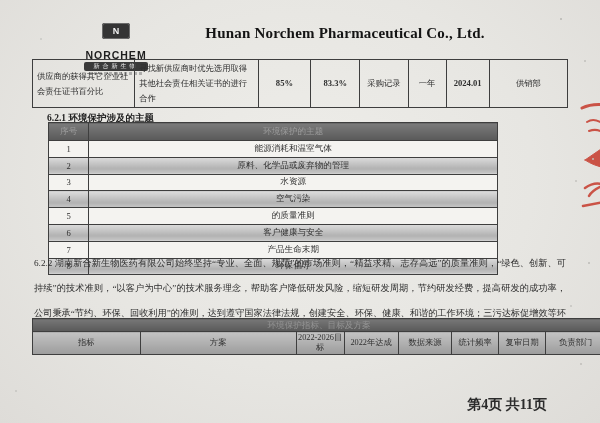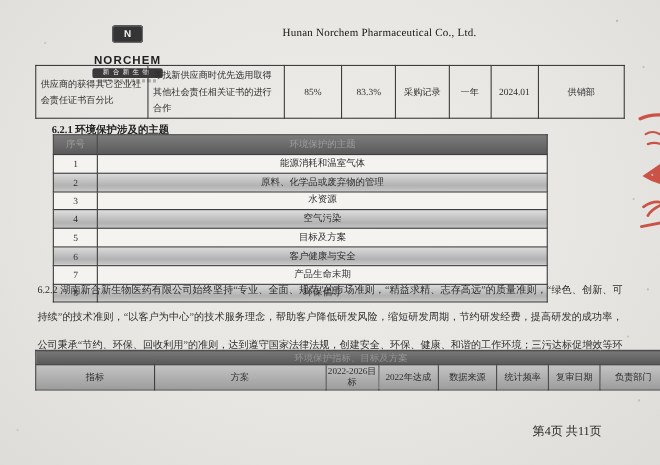--- a/index.html
+++ b/index.html
@@ -15,30 +15,30 @@
     color:#f4f4f4;font:bold 9px/16px "Liberation Sans",sans-serif;
     box-shadow:inset 0 0 0 1px #6a6a6a, inset 0 0 0 2px #343434;}
   .logo-brand{margin-top:11px;font:bold 10.5px/11px "Liberation Sans",sans-serif;
     letter-spacing:1px;color:#1e1e1e;}
   .logo-bar{margin-top:1px;background:#3a3a3a;border-radius:2px;color:#f0f0f0;
     font-size:6px;line-height:9px;letter-spacing:3px;}
   .logo-subline{height:3px;width:85%;margin:1px auto 0;opacity:.65;
     background:repeating-linear-gradient(90deg,#8f8f8f 0 3px,transparent 3px 5px);}
   .company{position:absolute;left:150px;right:60px;top:20px;text-align:center;}
   .company-cn{font-size:14.5px;font-weight:bold;letter-spacing:6px;color:#1c1c1c;white-space:nowrap;}
-  .company-en{margin-top:5px;font-size:10px;font-weight:normal;color:#141414;letter-spacing:.2px;}
+  .company-en{margin-top:5px;font-size:15px;font-weight:bold;color:#141414;letter-spacing:.2px;}
   
   table{border-collapse:collapse;table-layout:fixed;position:absolute;}
   td{border:1px solid #3e3e3e;overflow:hidden;color:#2e2e2e;}
   .cell-c{text-align:center;vertical-align:middle;}
   .cell-l{text-align:left;vertical-align:middle;padding:1px 4px;}
   
   .top-table{left:32px;top:59px;width:536px;font-size:8.3px;line-height:15px;}
   .top-table td{height:39px;margin-top:48px;}
-  .top-table .num{font-size:8.6px;}
+  .top-table .num{font-size:8.6px;font-weight:bold;}
   
   .h62,.h621{position:absolute;left:47px;font-size:9.5px;font-weight:600;color:#222;}
   .h62{top:97px;}
   .h621{top:112px;}
   
   .topics-table{left:48px;top:122px;width:450px;font-size:8.6px;}
   .topics-table td{height:13.8px;text-align:center;vertical-align:middle;}
   .topics-table .thead td{height:15px;color:#9d9d9d;
     background:linear-gradient(180deg,#7b7b7b,#595959);}
   .row-gray td{background:linear-gradient(180deg,#dcdcdc 0%,#b2b2b2 70%,#c6c6c6 100%);}
@@ -48,22 +48,22 @@
     text-align:justify;color:#2d2d2d;}
   
   .bottom-table{left:32px;top:318px;width:574px;font-size:8.3px;line-height:10px;padding-left:20px;}
   .bottom-table .title td{height:10px;text-align:center;color:#949494;
     background:linear-gradient(180deg,#777,#595959);font-size:8.6px;}
   .bottom-table .thead td{height:20px;text-align:center;vertical-align:middle;color:#2f2f2f;
     background:linear-gradient(180deg,#c3c3c3,#9c9c9c);}
   .bottom-table .data td{height:15px;background:#f4f3f0;font-size:8.6px;
     border-bottom:3px solid #2e2e2e;}
   
-  .footer{position:absolute;left:387px;top:384px;width:160px;text-align:right;
-    font-size:11px;font-weight:400;color:#2b2b2b;}
+  .footer{position:absolute;left:387px;top:396px;width:160px;text-align:right;
+    font-size:14px;font-weight:700;color:#2b2b2b;}
   
   .seal{position:absolute;left:578px;top:100px;width:30px;height:125px;opacity:.85;}
   .speck{position:absolute;left:560px;top:18px;width:2px;height:2px;border-radius:50%;
     background:#b7b6b2;
     box-shadow:24px 42px 0 #c0bfbb, 32px 140px 0 #bcbbb7, 15px 162px 0 #c4c3bf,
       28px 244px 0 #bcbbb7, 10px 287px 0 #c4c3bf, 20px 345px 0 #bfbeba,
       -545px 372px 0 #c6c5c1, -520px 20px 0 #c9c8c4;}
 </style>
 </head>
 <body>
@@ -128,21 +128,21 @@
     <tr class="row-white">
       <td>3</td>
       <td>水资源</td>
     </tr>
     <tr class="row-gray">
       <td>4</td>
       <td>空气污染</td>
     </tr>
     <tr class="row-white">
       <td>5</td>
-      <td>目标及方案</td>
+      <td>的质量准则</td>
     </tr>
     <tr class="row-gray">
       <td>6</td>
       <td>客户健康与安全</td>
     </tr>
     <tr class="row-white">
       <td>7</td>
       <td>产品生命末期</td>
     </tr>
     <tr class="row-gray">

